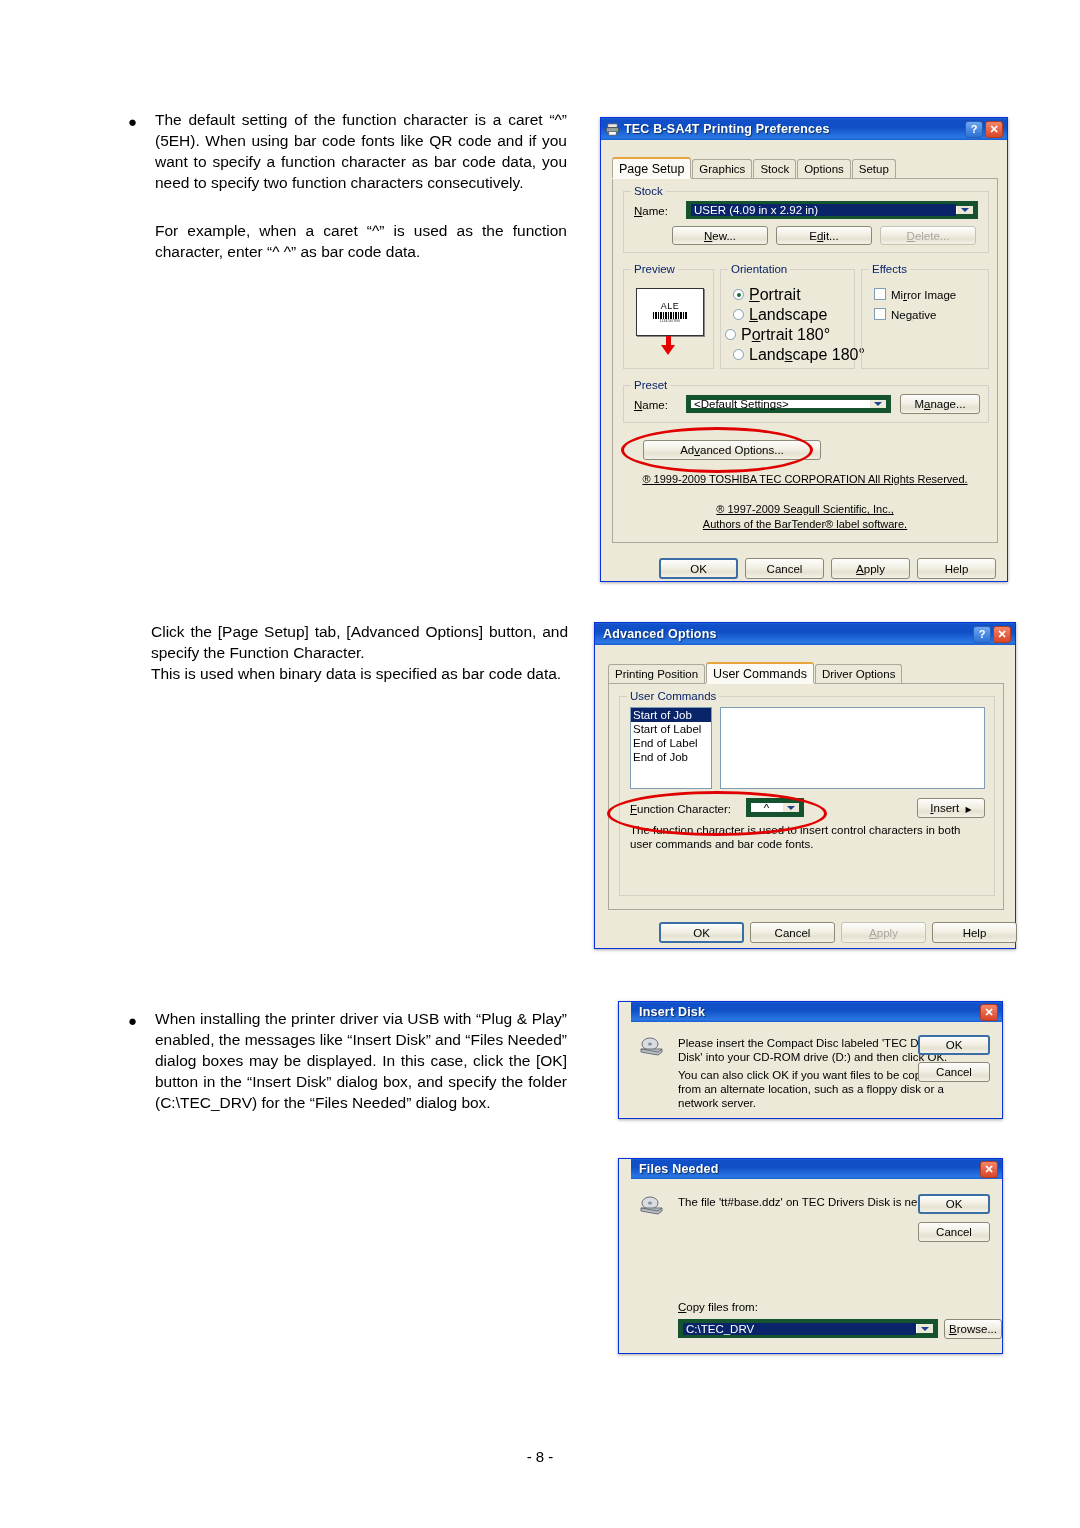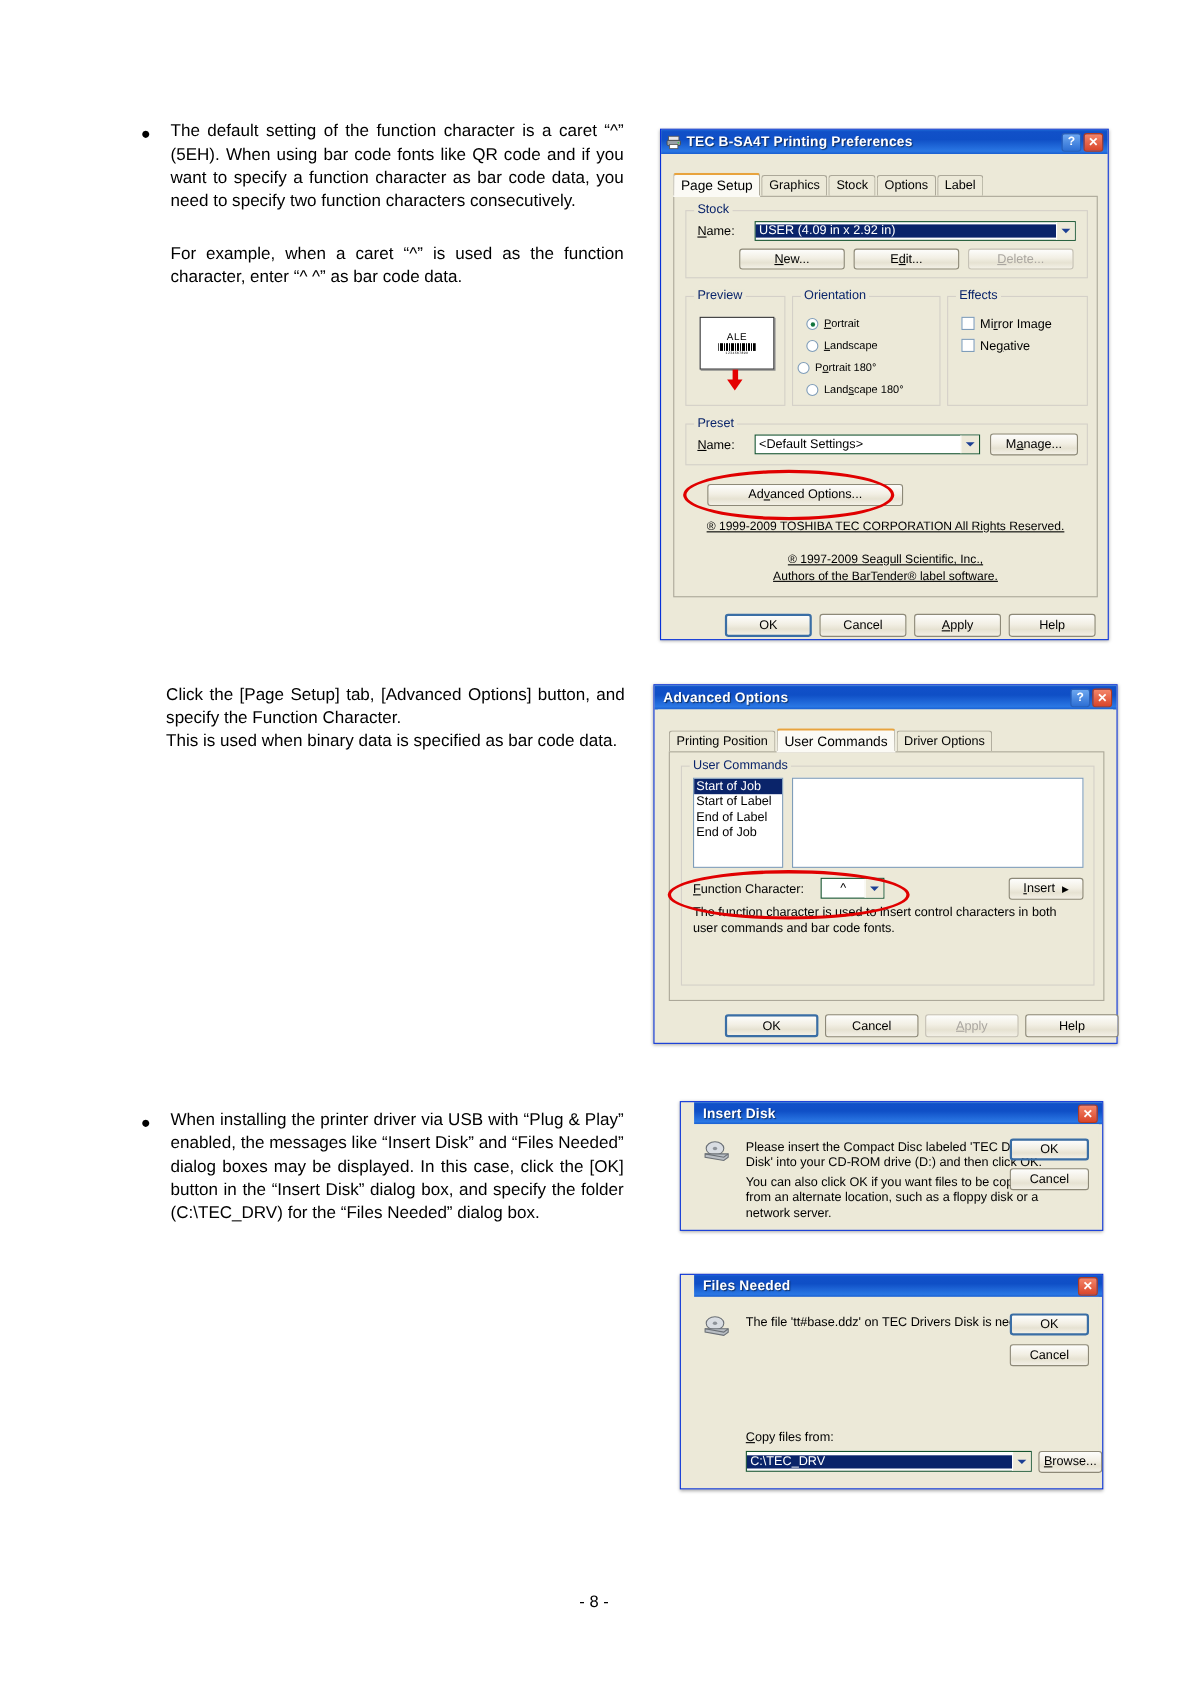--- a/index.html
+++ b/index.html
@@ -40,38 +40,38 @@
 
   
   .grp{position:absolute;border:1px solid #d4d0c8;box-sizing:border-box;}
   .grp > .grp-l{position:absolute;top:-7px;left:7px;background:#ece9d8;padding:0 3px;
        font-size:11.5px;color:#0a246a;white-space:nowrap;}
 
   .lbl{position:absolute;font-size:11.5px;color:#000;white-space:nowrap;}
   .u{text-decoration:underline;}
 
   
-  .combo{position:absolute;background:#fff;border:1px solid #14532d;box-sizing:border-box;
+  .combo{position:absolute;background:#fff;border:5px solid #14532d;box-sizing:border-box;
        display:flex;align-items:center;font-size:11.5px;}
   .combo .cval{flex:1 1 auto;padding:0 3px;white-space:nowrap;overflow:hidden;}
   .combo.sel .cval{background:#0a246a;color:#fff;}
   .combo .arw{width:16px;height:100%;flex:0 0 auto;background:#ece9d8;border-left:1px solid #fff;
        display:flex;align-items:center;justify-content:center;}
   .combo .arw:before{content:"";border-left:4px solid transparent;border-right:4px solid transparent;
        border-top:4px solid #1c3f94;display:block;}
 
   .btn{position:absolute;background:linear-gradient(180deg,#fdfdfc 0%,#f2efe4 45%,#e6e2d2 70%,#f3f0e6 100%);
        border:1px solid #8d8978;border-radius:3px;box-sizing:border-box;
        display:flex;align-items:center;justify-content:center;font-size:11.5px;color:#000;white-space:nowrap;}
   .btn.def{border:2px solid #3a6ea5;}
   .btn.dis{color:#aaa6a0;border-color:#c6c2b6;}
   .btn.dis .u{color:#aaa6a0;}
 
   
-  .radio{position:absolute;font-size:10px;white-space:nowrap;padding-left:16px;line-height:14px;}
+  .radio{position:absolute;font-size:16px;white-space:nowrap;padding-left:16px;line-height:14px;}
   .radio:before{content:"";position:absolute;left:0;top:1px;width:11px;height:11px;border-radius:50%;
        background:#fff;border:1px solid #7f9db9;box-sizing:border-box;}
   .radio.on:after{content:"";position:absolute;left:3.5px;top:4.5px;width:4px;height:4px;border-radius:50%;background:#12753d;}
   .check{position:absolute;font-size:11.5px;white-space:nowrap;padding-left:17px;line-height:14px;}
   .check:before{content:"";position:absolute;left:0;top:0;width:12px;height:12px;
        background:#fff;border:1px solid #7f9db9;box-sizing:border-box;}
 
   
   .listbox{position:absolute;background:#fff;border:1px solid #7f9db9;box-sizing:border-box;overflow:hidden;}
   .listbox .li{font-size:11.5px;line-height:14px;padding:0 2px;white-space:nowrap;}
@@ -134,21 +134,21 @@
     </span>
   </div>
 
   <div class="winbody">
 
     <div class="tabstrip" style="left:8px;top:18px;">
       <div class="tab active">Page Setup</div>
       <div class="tab">Graphics</div>
       <div class="tab">Stock</div>
       <div class="tab">Options</div>
-      <div class="tab">Label</div>
+      <div class="tab">Setup</div>
     </div>
 
     <div class="tabpanel" style="left:8px;top:38px;width:386px;height:365px;">
 
       <div class="grp" style="left:10px;top:12px;width:366px;height:62px;">
         <span class="grp-l">Stock</span>
         <span class="lbl" style="left:10px;top:13px;"><span class="u">N</span>ame:</span>
         <div class="combo sel" style="left:62px;top:9px;width:292px;height:18px;">
           <span class="cval">USER (4.09 in x 2.92 in)</span>
           <span class="arw"></span>

